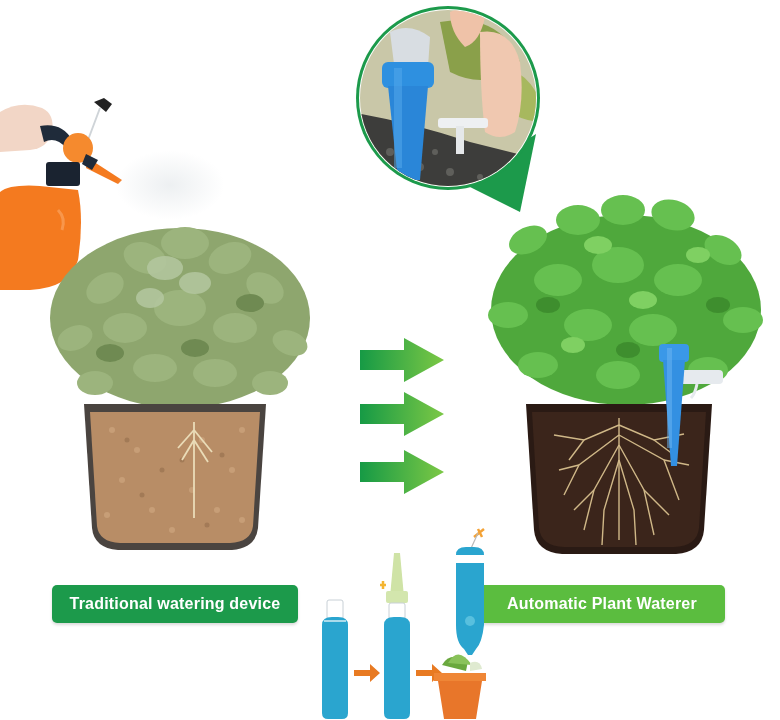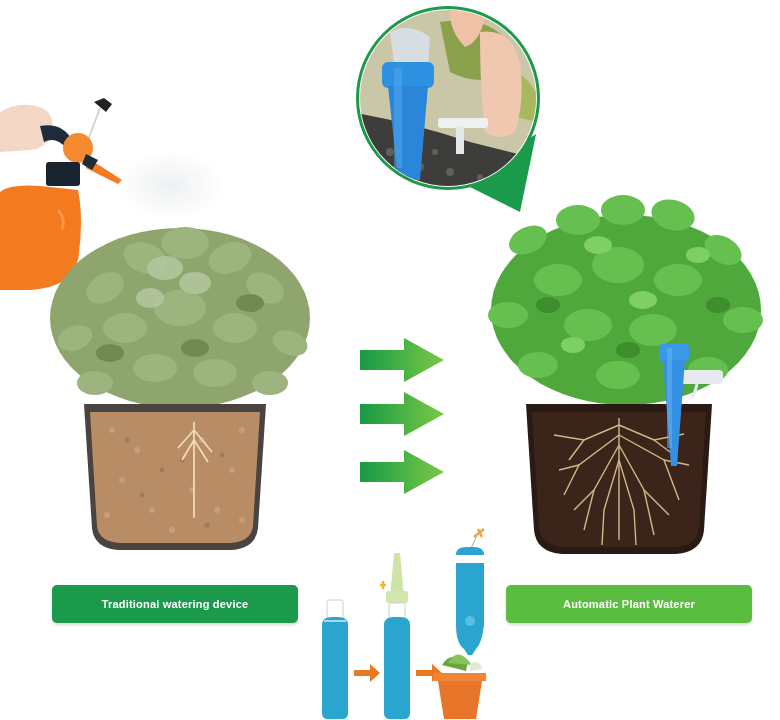--- a/index.html
+++ b/index.html
@@ -9,26 +9,26 @@
     svg { display: block; }
 
     .label-banner {
       position: absolute;
       height: 38px;
       border-radius: 5px;
       display: flex; align-items: center; justify-content: center;
       color: #ffffff;
       font-family: "Liberation Sans", sans-serif;
       font-weight: bold;
-      font-size: 11px;
+      font-size: 16px;
       letter-spacing: 0.2px;
       box-shadow: 0 2px 3px rgba(0,0,0,0.15);
     }
     #label-left { left: 52px; top: 585px; width: 246px; background: #1c9a4b; }
-    #label-right { left: 506px; top: 585px; width: 246px; background: #5bbd3f; }
+    #label-right { left: 479px; top: 585px; width: 246px; background: #5bbd3f; }
   </style>
 </head>
 <body>
 
 <div class="abs" style="left:0;top:90px;width:140px;height:210px;">
   <svg width="140" height="210" viewBox="0 0 140 210">
 
     <path d="M0 22 Q20 10 42 18 Q55 24 52 42 Q48 58 30 60 L0 62 Z" fill="#f2d6c6"></path>
 
     <path d="M40 36 Q62 32 72 50 L66 58 Q56 46 44 52 Z" fill="#1f2b3a"></path>

